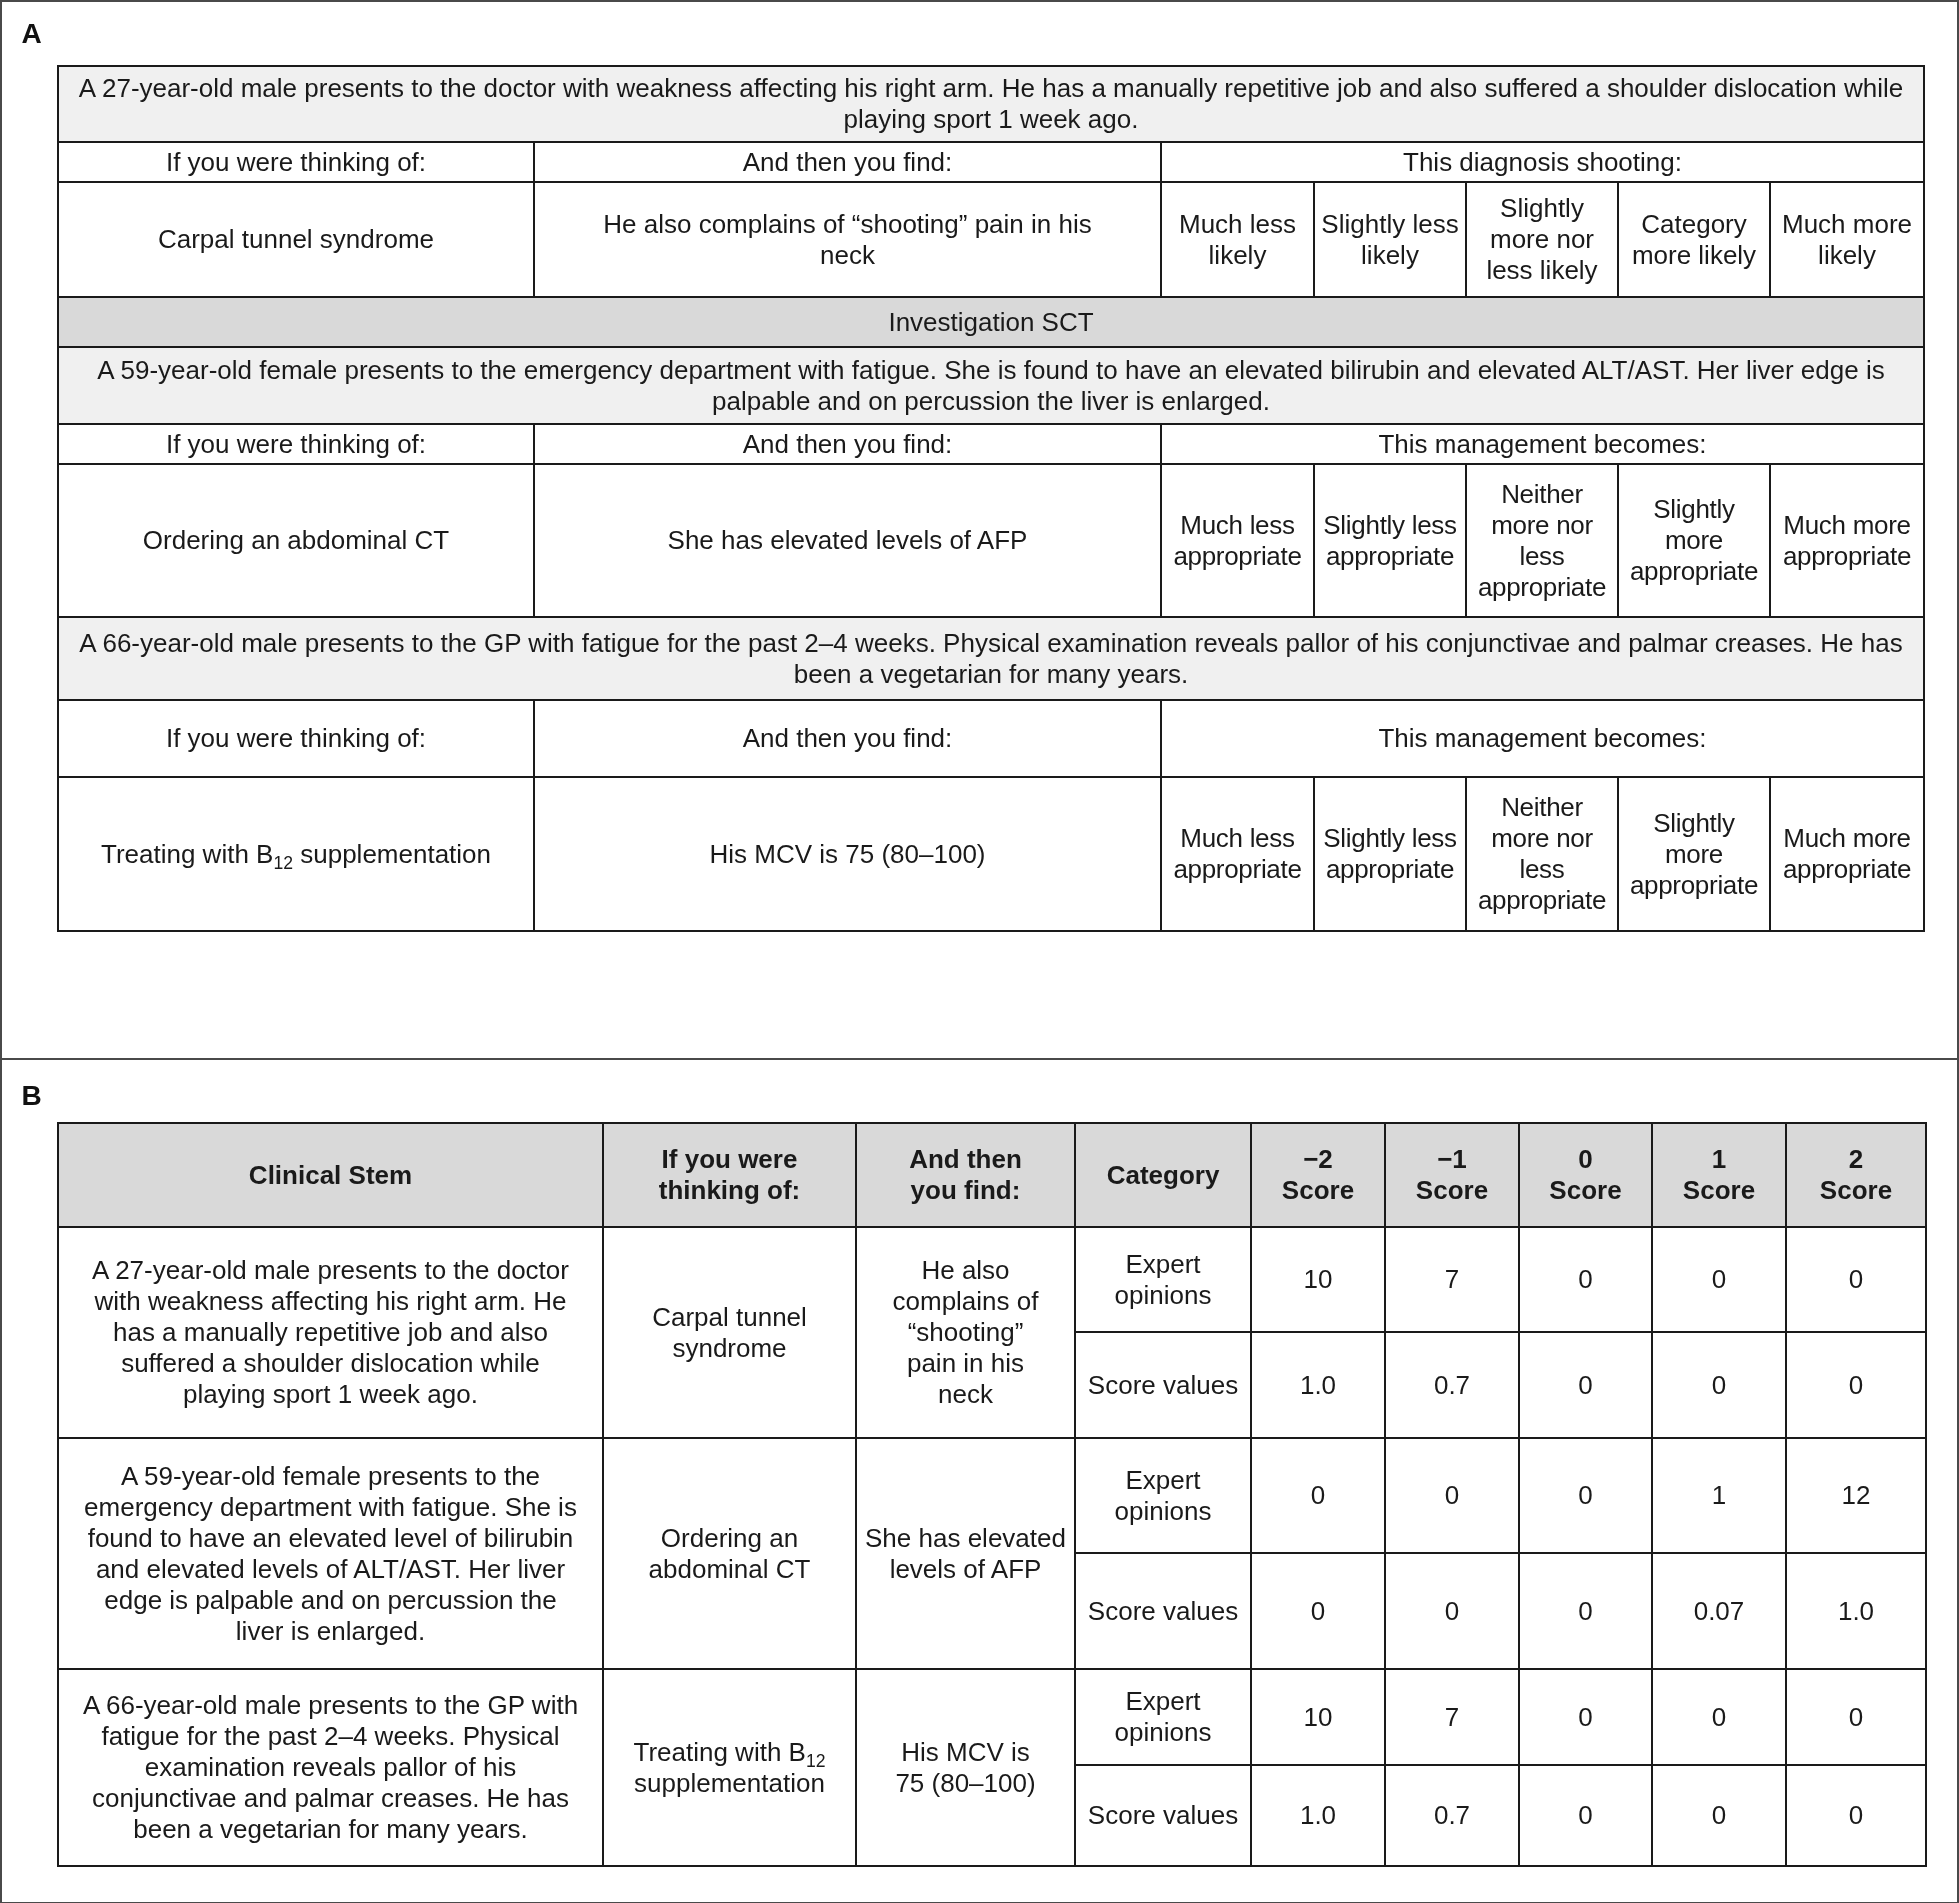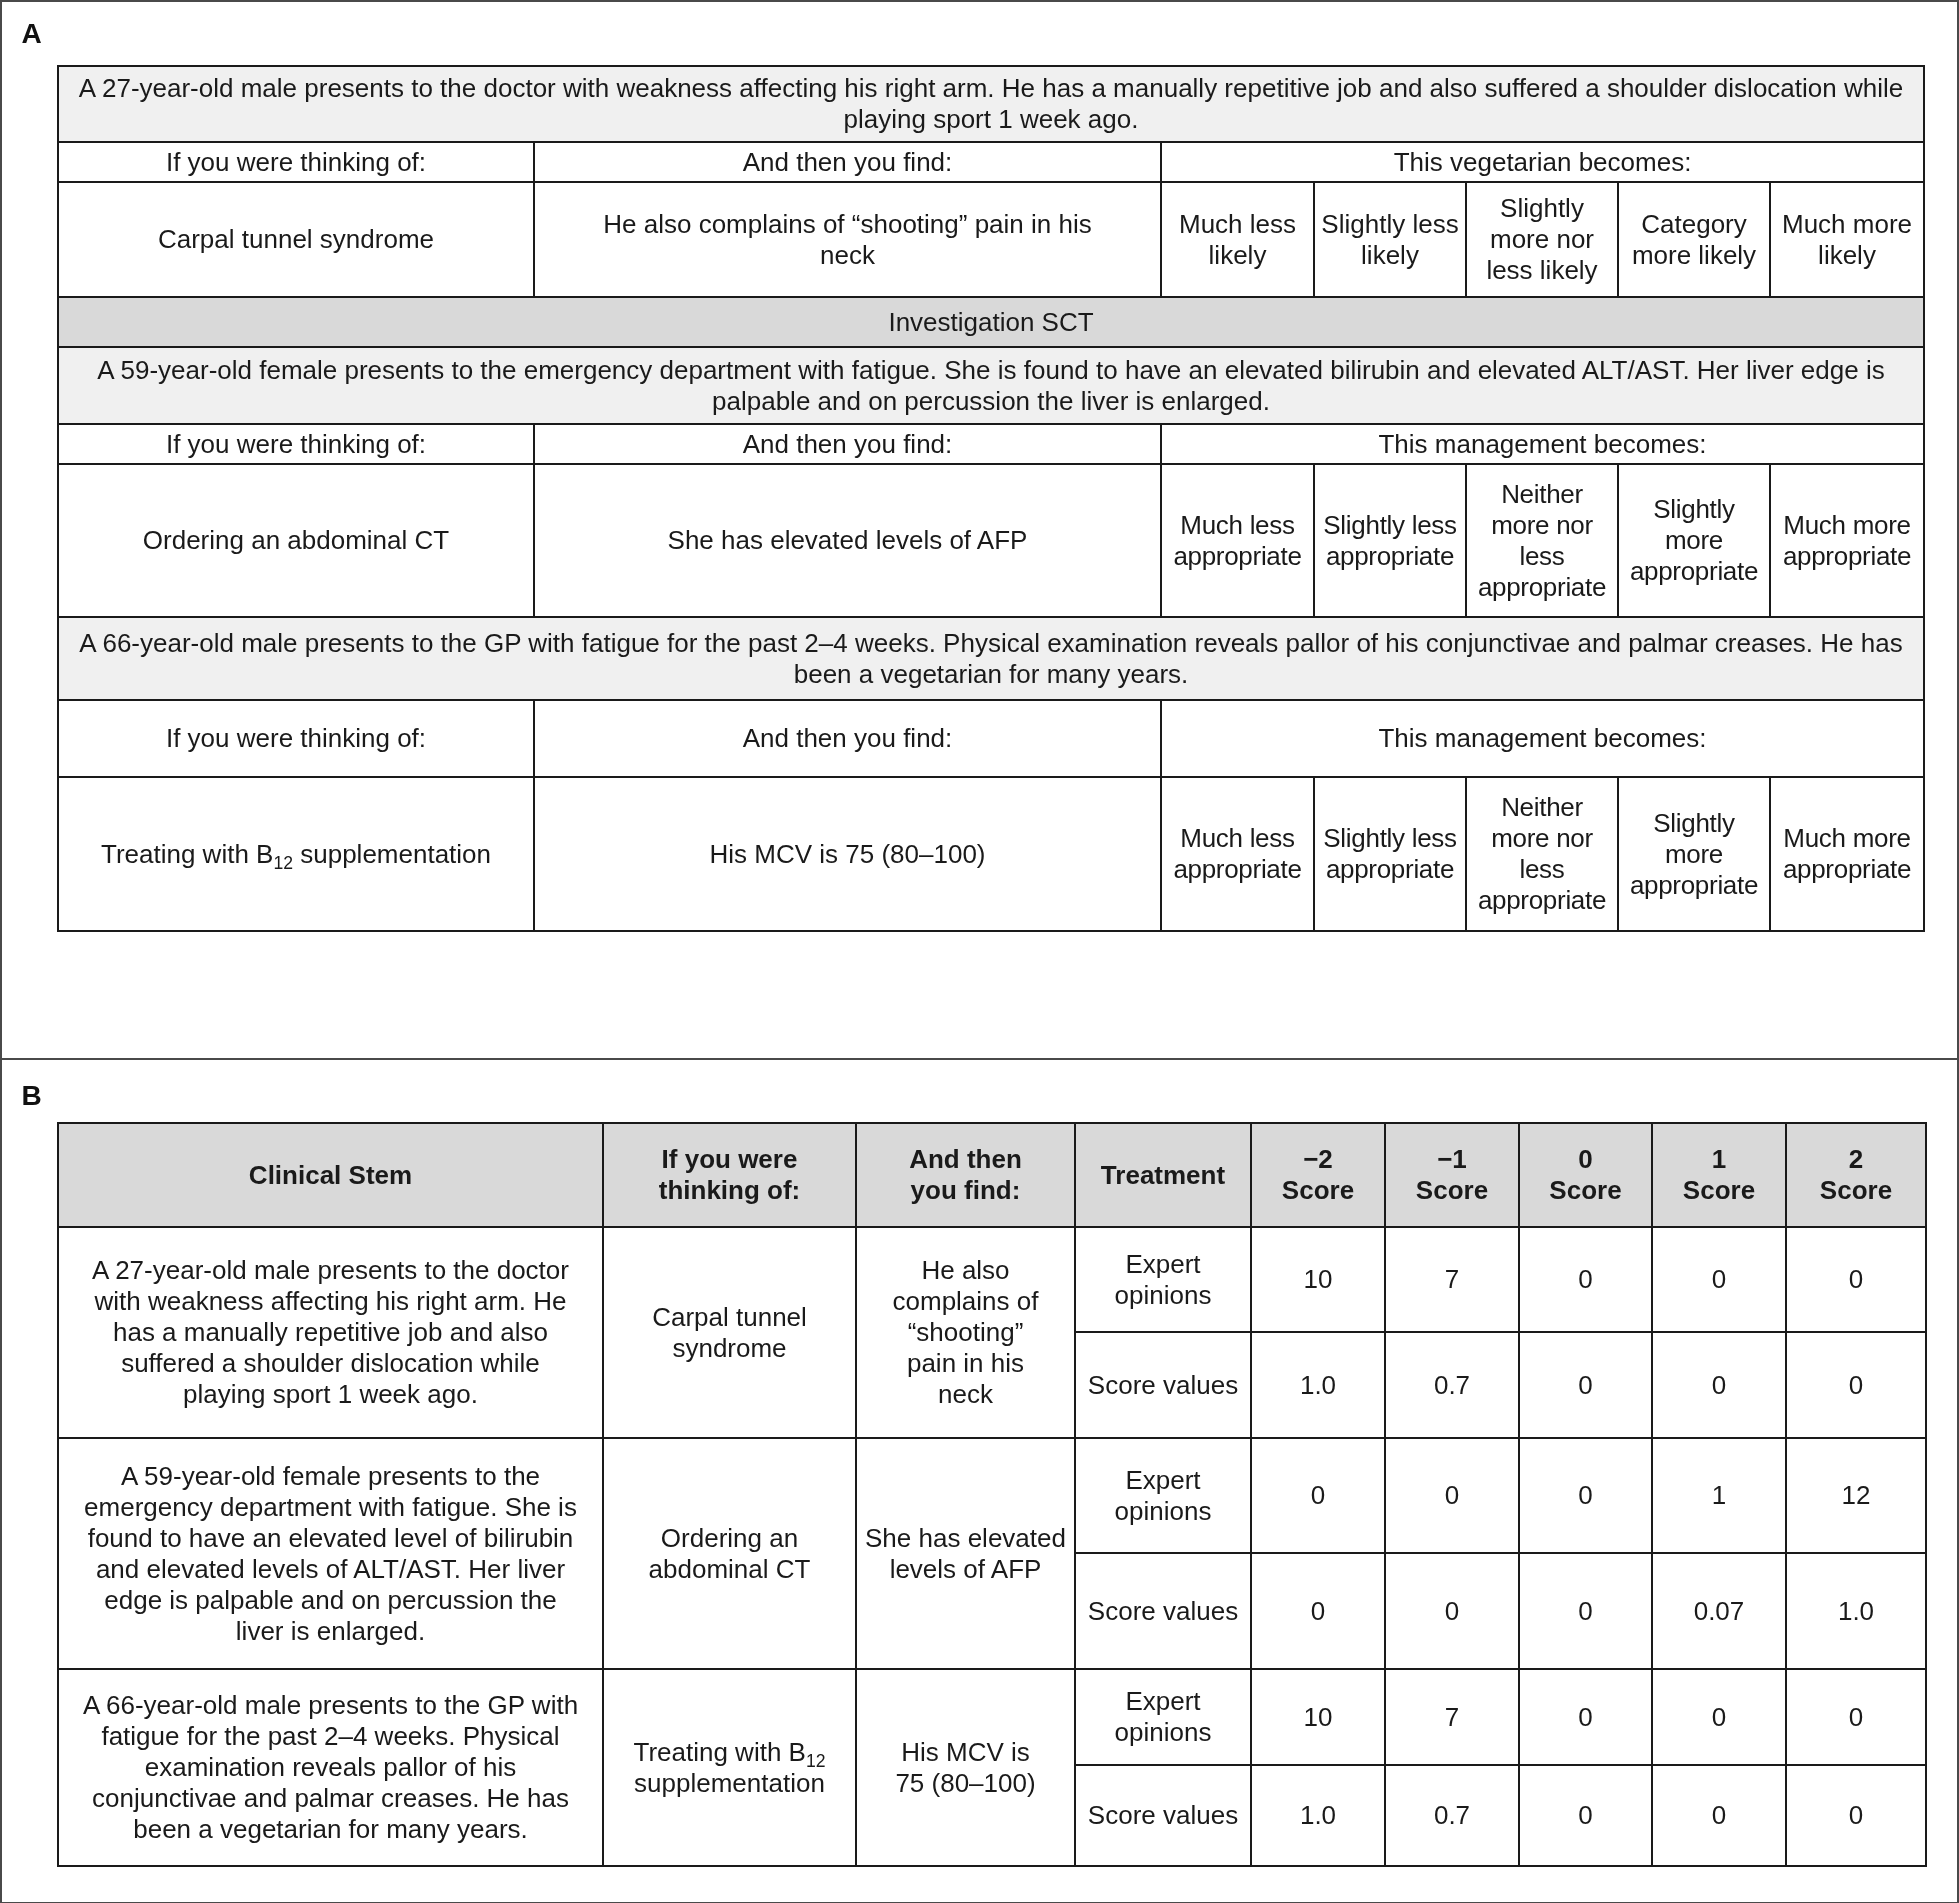--- a/index.html
+++ b/index.html
@@ -41,21 +41,21 @@
         <col style="width:154px">
     </colgroup>
     <tbody>
 
       <tr class="stem-row" style="height:76px">
           <td colspan="7">A 27-year-old male presents to the doctor with weakness affecting his right arm. He has a manually repetitive job and also suffered a shoulder dislocation while playing sport 1 week ago.</td>
         </tr>
       <tr class="hdr-row" style="height:40px">
         <td>If you were thinking of:</td>
         <td>And then you find:</td>
-        <td colspan="5">This vegetarian becomes:</td>
+        <td colspan="5">This diagnosis shooting:</td>
       </tr>
       <tr style="height:115px">
         <td>Carpal tunnel syndrome</td>
         <td style="padding:0 59px">He also complains of “shooting” pain in his neck</td>
         <td>Much less likely</td>
         <td>Slightly less likely</td>
         <td>Slightly more nor less likely</td>
         <td>Category more likely</td>
         <td>Much more likely</td>
       </tr>
@@ -115,21 +115,21 @@
         <col style="width:134px">
         <col style="width:133px">
         <col style="width:134px">
         <col style="width:140px">
     </colgroup>
     <thead>
       <tr style="height:104px">
         <td>Clinical Stem</td>
         <td style="padding:0 29px">If you were thinking of:</td>
         <td style="padding:0 39px">And then you find:</td>
-        <td>Treatment</td>
+        <td>Category</td>
         <td>
             <div>−2</div>
             <div>Score</div>
           </td>
         <td>
             <div>−1</div>
             <div>Score</div>
           </td>
         <td>
             <div>0</div>

